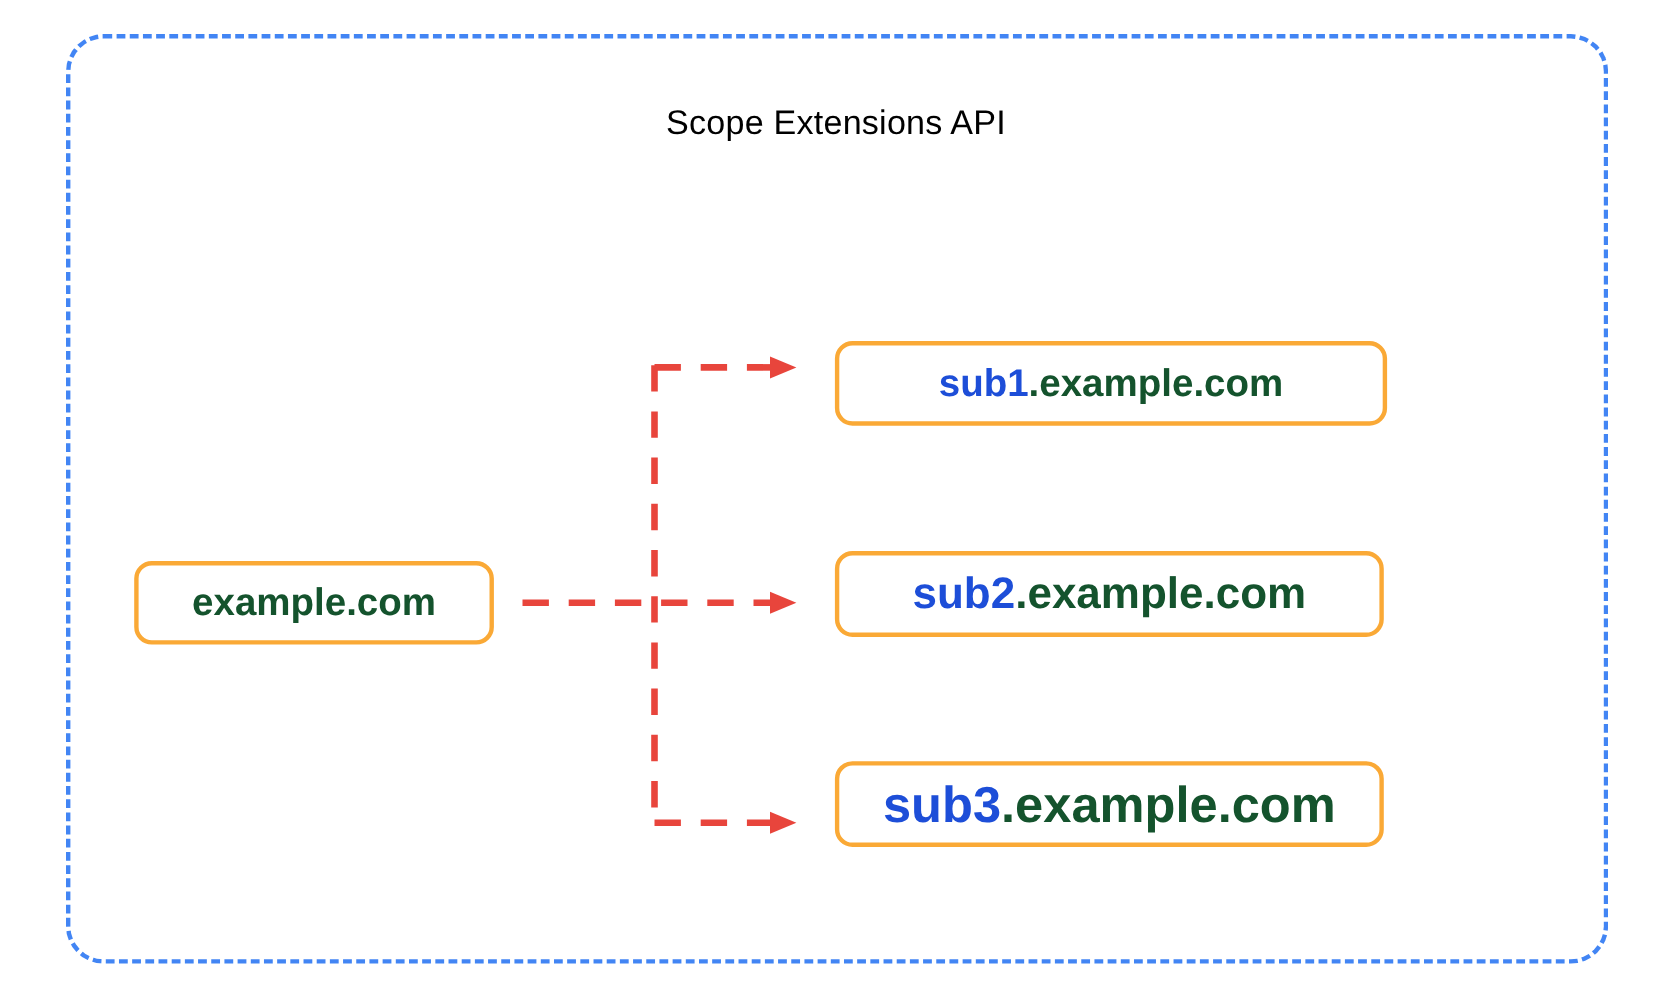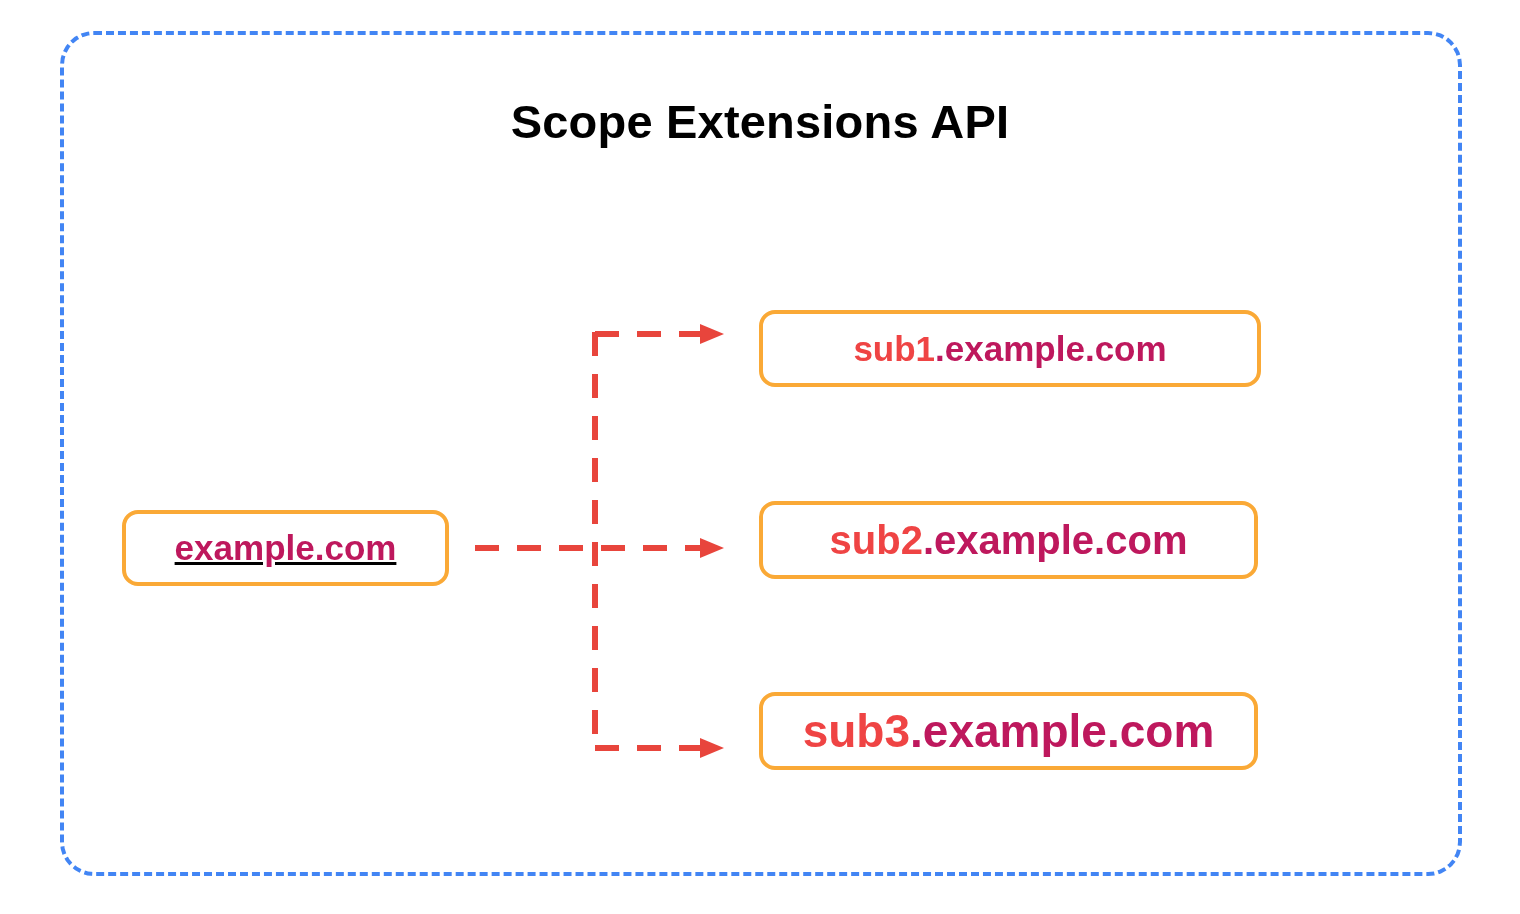--- a/index.html
+++ b/index.html
@@ -29,22 +29,22 @@
     border: 4px dashed #4285F4;
     border-radius: 34px;
   }
   
   .diagram-title {
     position: absolute;
     left: 0;
     top: 94px;
     width: 1520px;
     text-align: center;
-    font-size: 47px;
-    font-weight: 700;
+    font-size: 31px;
+    font-weight: 400;
     color: #000000;
     letter-spacing: 0.2px;
   }
   
   .caption {
     position: absolute;
     font-size: 42px;
     font-weight: 400;
     color: #0a0a0a;
     white-space: nowrap;
@@ -63,30 +63,29 @@
     box-sizing: border-box;
     border: 4px solid #FAA936;
     border-radius: 16px;
     background: #ffffff;
     display: flex;
     align-items: center;
     justify-content: center;
     font-weight: 700;
     white-space: nowrap;
   }
-  .origin-box .sub-part { color: #ef4444; }
-  .origin-box .domain-part { color: #be185d; }
+  .origin-box .sub-part { color: #1d4ed8; }
+  .origin-box .domain-part { color: #14532d; }
 
   .box-main {
     left: 122px;
     top: 510px;
     width: 327px;
     height: 76px;
     font-size: 35px;
-    text-decoration: underline;
   }
   .box-sub1 {
     left: 759px;
     top: 310px;
     width: 502px;
     height: 77px;
     font-size: 35px;
   }
   .box-sub2 {
     left: 759px;

